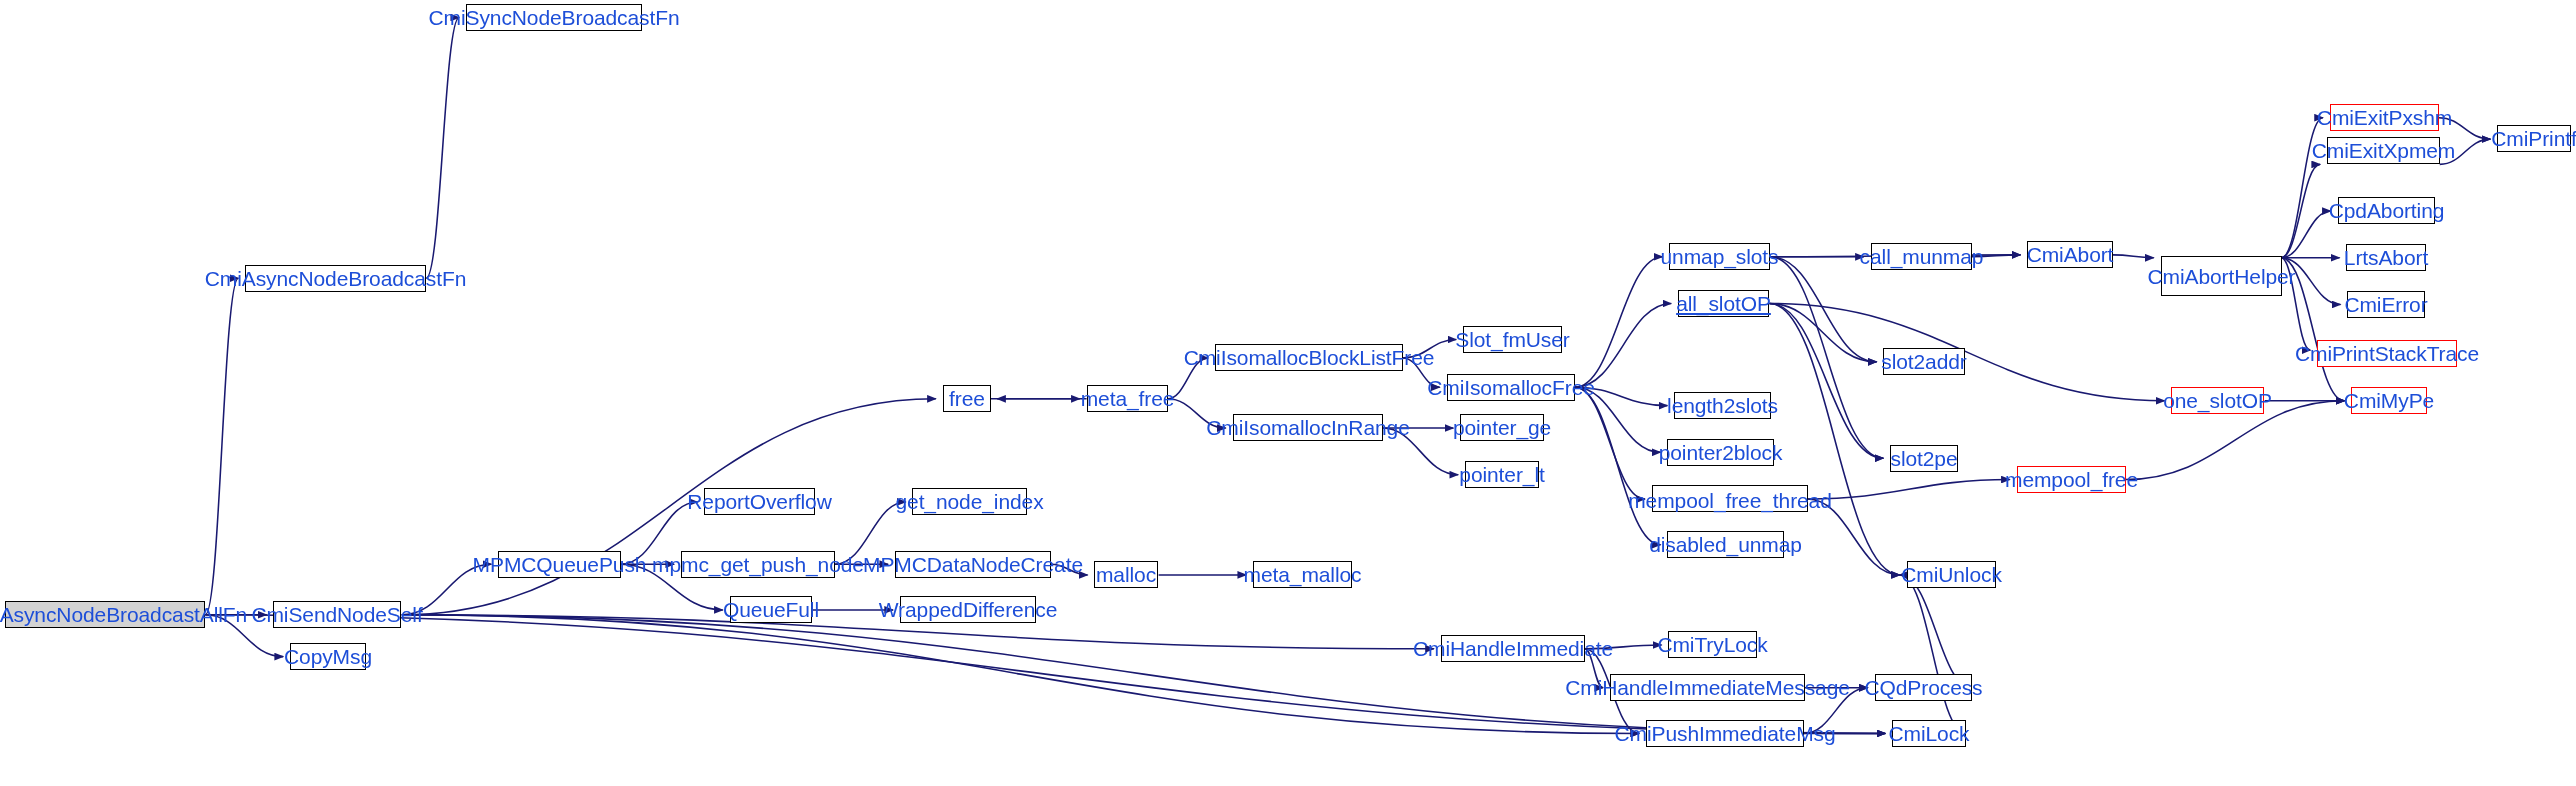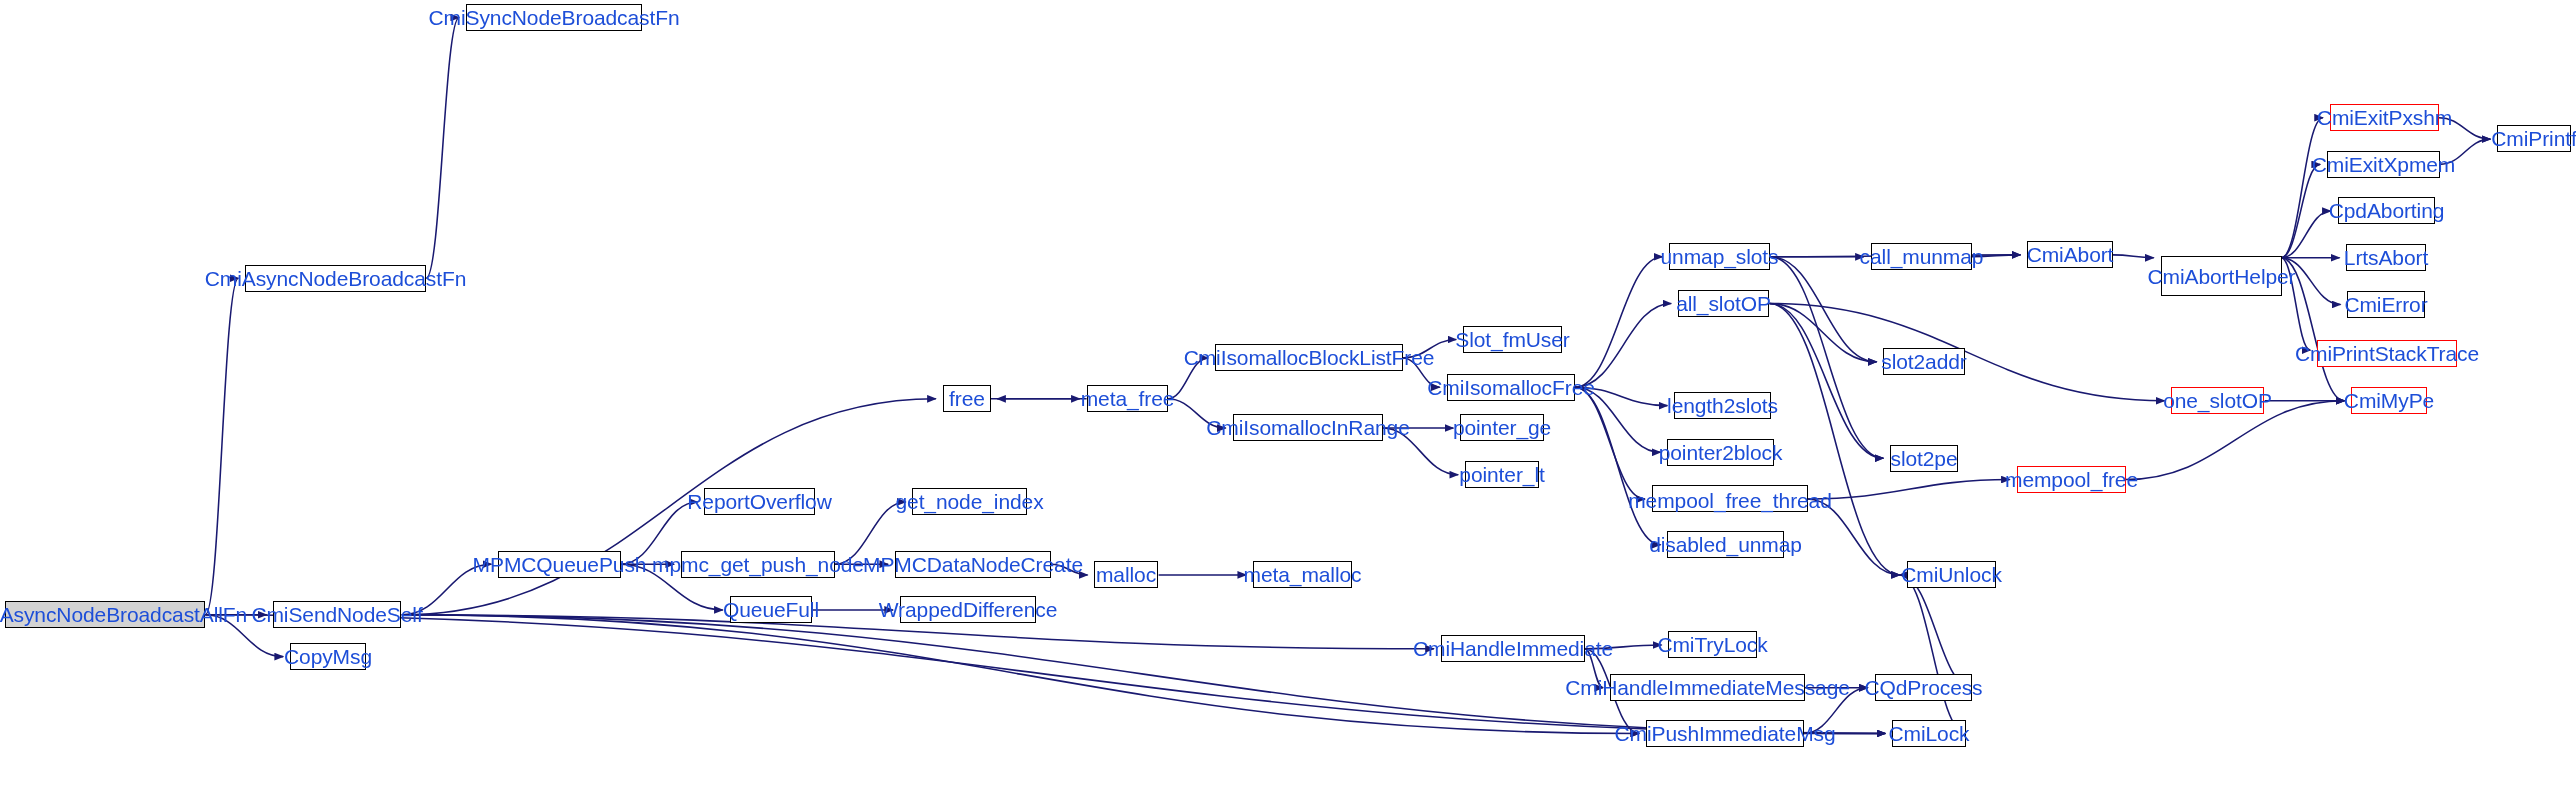--- a/index.html
+++ b/index.html
@@ -154,21 +154,21 @@
       </div>
       <div class="node" style="left: 1460px; top: 414px; width: 84px; height: 27px;">
         <span>pointer_ge</span>
       </div>
       <div class="node" style="left: 1465px; top: 461px; width: 74px; height: 27px;">
         <span>pointer_lt</span>
       </div>
       <div class="node" style="left: 1669px; top: 243px; width: 101px; height: 27px;">
         <span>unmap_slots</span>
       </div>
-      <div class="node" style="left: 1678px; top: 290px; width: 91px; height: 27px;">
+      <div class="node" style="left: 1678px; top: 290px; width: 91px; height: 27px; text-decoration: underline;">
         <span>all_slotOP</span>
       </div>
       <div class="node" style="left: 1674px; top: 392px; width: 97px; height: 27px;">
         <span>length2slots</span>
       </div>
       <div class="node" style="left: 1667px; top: 439px; width: 107px; height: 27px;">
         <span>pointer2block</span>
       </div>
       <div class="node" style="left: 1652px; top: 485px; width: 156px; height: 27px; align-items: flex-end;">
         <span>mempool_free_thread</span>
@@ -193,21 +193,21 @@
       </div>
       <div class="node" style="left: 2161px; top: 256px; width: 121px; height: 40px;">
         <span>CmiAbortHelper</span>
       </div>
       <div class="node red" style="left: 2171px; top: 387px; width: 93px; height: 27px;">
         <span>one_slotOP</span>
       </div>
       <div class="node red" style="left: 2330px; top: 104px; width: 109px; height: 27px;">
         <span>CmiExitPxshm</span>
       </div>
-      <div class="node" style="left: 2327px; top: 151px; width: 113px; height: 27px;">
+      <div class="node" style="left: 2327px; top: 137px; width: 113px; height: 27px;">
         <span>CmiExitXpmem</span>
       </div>
       <div class="node" style="left: 2338px; top: 197px; width: 97px; height: 27px;">
         <span>CpdAborting</span>
       </div>
       <div class="node" style="left: 2346px; top: 244px; width: 80px; height: 27px;">
         <span>LrtsAbort</span>
       </div>
       <div class="node" style="left: 2347px; top: 291px; width: 78px; height: 27px;">
         <span>CmiError</span>

